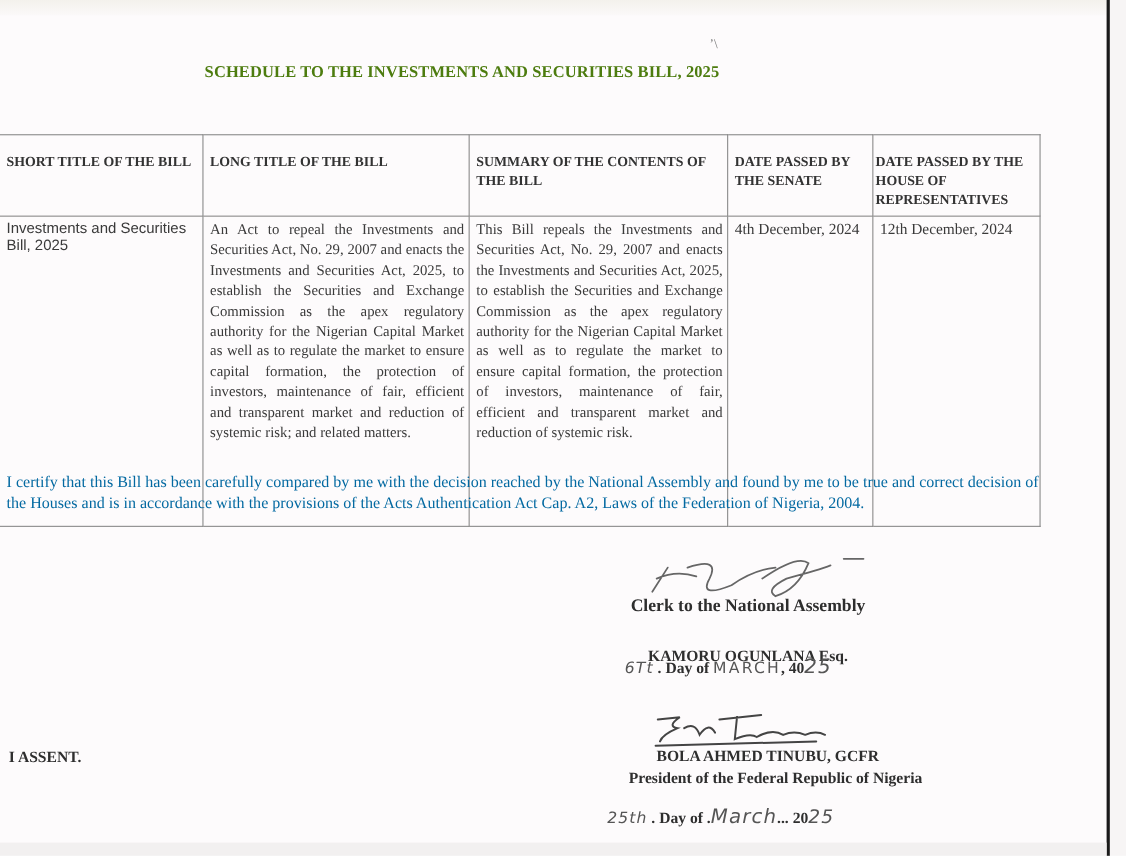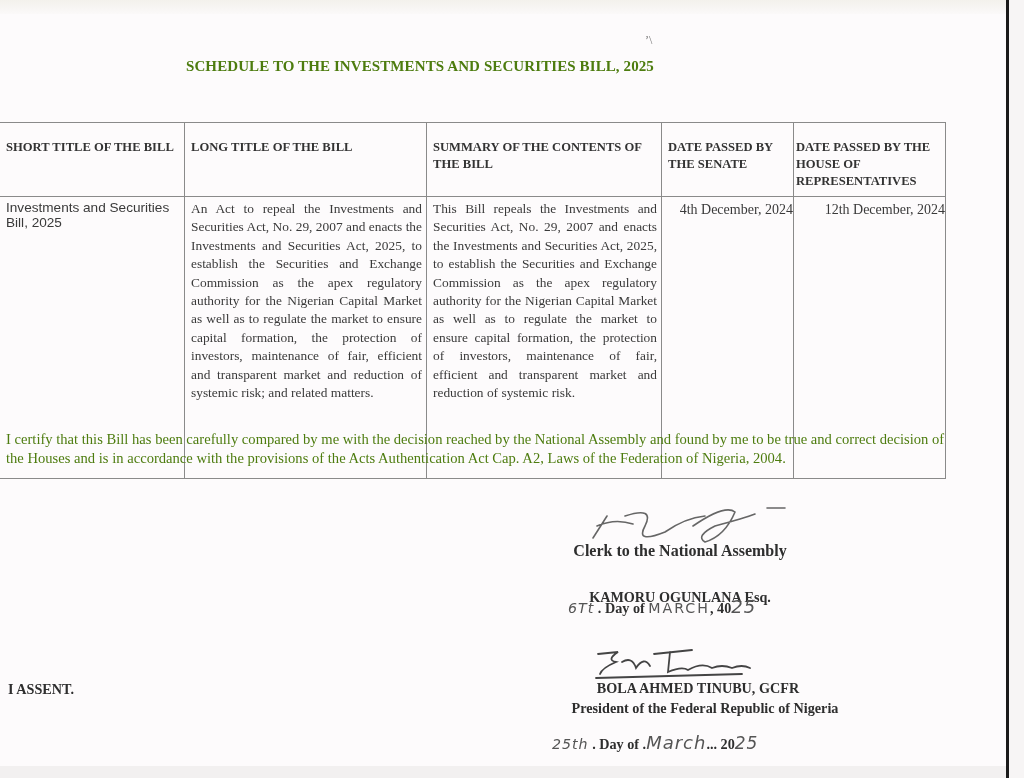--- a/index.html
+++ b/index.html
@@ -41,24 +41,24 @@
   }
   table.schedule th {
     height: 74px; text-align: left; font-weight: bold; font-size: 12.6px;
     line-height: 17px; padding-top: 16px; box-sizing: border-box; color: #333;
   }
   table.schedule td { height: 278px; padding-top: 3px; }
   .th-inner { padding-left: 6px; }
   .td-inner { padding: 0 4px 0 6px; }
   .justify { text-align: justify; text-align-last: left; }
   .short-title { font-family: "Liberation Sans", "DejaVu Sans", sans-serif; font-size: 13.6px; line-height: 15px; padding-left: 6px; }
-  .date-cell { font-size: 14px; line-height: 20px; padding-left: 6px; text-align: right; }
+  .date-cell { font-size: 14px; line-height: 20px; padding-left: 6px; }
   .certify {
     position: absolute; left: 6px; top: 430px; width: 940px;
-    font-size: 14.6px; line-height: 19px; color: #4d7c0f;
+    font-size: 14.6px; line-height: 19px; color: #0369a1;
   }
   .sig-block { position: absolute; text-align: center; font-weight: bold; color: #2e2e2e; }
   .clerk-name { left: 560px; top: 545px; width: 240px; font-size: 14.2px; margin-top: 44px; }
   .clerk-title { left: 555px; top: 542px; width: 250px; font-size: 16px; }
   .date-line {
     position: absolute; font-weight: bold; font-size: 14.2px; color: #2e2e2e;
   }
   .hand {
     font-family: "DejaVu Sans", sans-serif; font-weight: normal; font-style: italic;
     color: #555; letter-spacing: 1px;

